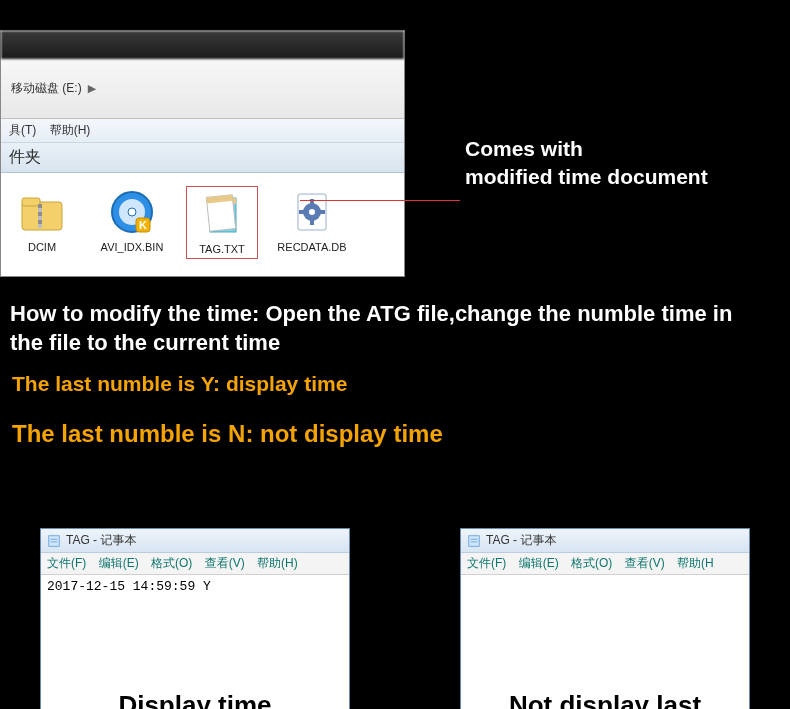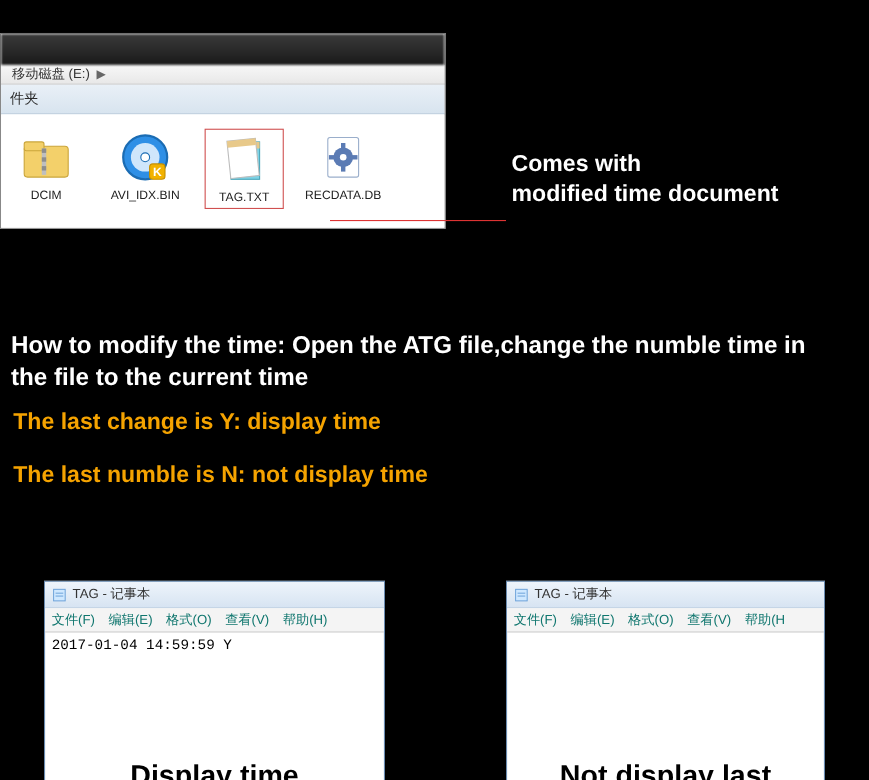--- a/index.html
+++ b/index.html
@@ -27,41 +27,41 @@
     display: flex;
     align-items: center;
     padding: 0 6px;
     color: #ddd;
     font-size: 12px;
     filter: blur(1px);
   }
   .explorer .addressbar {
     background: linear-gradient(#f7f7f7,#e8e8e8);
     border-bottom: 1px solid #c0c0c0;
-    padding: 0 10px;
+    padding: 21px 10px;
     font-size: 12px;
     color: #333;
     display:flex;
     align-items:center;
     gap:6px;
   }
   .explorer .addressbar .arrow { color:#666; font-size:11px; }
   .explorer .menubar {
     background: linear-gradient(#f3f7fb,#e6edf5);
     border-bottom: 1px solid #c9d6e3;
     padding: 3px 8px;
     font-size: 12px;
     color: #333;
   }
   .explorer .menubar span { margin-right: 10px; }
   .explorer .toolbar {
     background: linear-gradient(#e9f0f7,#d8e4ef);
     border-bottom: 1px solid #b0c4d6;
     padding: 4px 8px;
-    font-size: 13px;
+    font-size: 16px;
     color: #2a2a2a;
   }
   .explorer .content {
     background: #fff;
     padding: 14px 6px 18px 6px;
     display: flex;
     gap: 20px;
   }
   .fileitem {
     width: 70px;
@@ -124,21 +124,21 @@
     color:#f5a300;
     font-weight:bold;
     font-size: 21px;
   }
   .instr-orange2 {
     position:absolute;
     left: 12px;
     top: 420px;
     color:#f5a300;
     font-weight:bold;
-    font-size: 21px;
+    font-size: 24px;
   }
 
   
   .notepad {
     position:absolute;
     top: 480px;
     width: 310px;
     height: 200px;
     background:#fff;
     border:1px solid #6a8bb0;
@@ -187,20 +187,24 @@
   }
 </style>
 </head>
 <body>
 
 <div class="explorer">
   <div class="titlebar">&nbsp;</div>
   <div class="addressbar">
     <span>移动磁盘 (E:)</span>
     <span class="arrow">▶</span>
+  </div>
+  <div class="menubar">
+    <span>具(T)</span>
+    <span>帮助(H)</span>
   </div>
   <div class="toolbar">
     <span>件夹</span>
   </div>
   <div class="content">
 
     <div class="fileitem">
       <div class="iconwrap ico-folder">
         <svg viewBox="0 0 48 48">
             <rect x="4" y="14" width="40" height="28" rx="3" fill="#f3d06a" stroke="#caa53a"></rect>
@@ -259,41 +263,41 @@
   </div>
 </div>
 
 <div class="callout-line"></div>
 <div class="callout-text">
   <div>Comes with</div>
   <div>modified time document</div>
 </div>
 
 <div class="instr-white">How to modify the time: Open the ATG file,change the numble time in the file to the current time</div>
-<div class="instr-orange1">The last change is Y: display time</div>
+<div class="instr-orange1">The last numble is Y: display time</div>
 <div class="instr-orange2">The last numble is N: not display time</div>
 
 <div class="notepad left">
   <div class="np-title">
     <svg viewBox="0 0 16 16">
         <rect x="2" y="2" width="12" height="12" fill="#cfe8ff" stroke="#6aa0d8"></rect>
         <line x1="4" y1="6" x2="12" y2="6" stroke="#6aa0d8"></line>
         <line x1="4" y1="9" x2="12" y2="9" stroke="#6aa0d8"></line>
       </svg>
     <span>TAG - 记事本</span>
   </div>
   <div class="np-menu">
     <span>文件(F)</span>
     <span>编辑(E)</span>
     <span>格式(O)</span>
     <span>查看(V)</span>
     <span>帮助(H)</span>
   </div>
   <div class="np-body">
-    <div>2017-01-04 14:59:59  Y</div>
+    <div>2017-12-15 14:59:59  Y</div>
     <div class="caption">Display time</div>
   </div>
 </div>
 
 <div class="notepad right">
   <div class="np-title">
     <svg viewBox="0 0 16 16">
         <rect x="2" y="2" width="12" height="12" fill="#cfe8ff" stroke="#6aa0d8"></rect>
         <line x1="4" y1="6" x2="12" y2="6" stroke="#6aa0d8"></line>
         <line x1="4" y1="9" x2="12" y2="9" stroke="#6aa0d8"></line>

